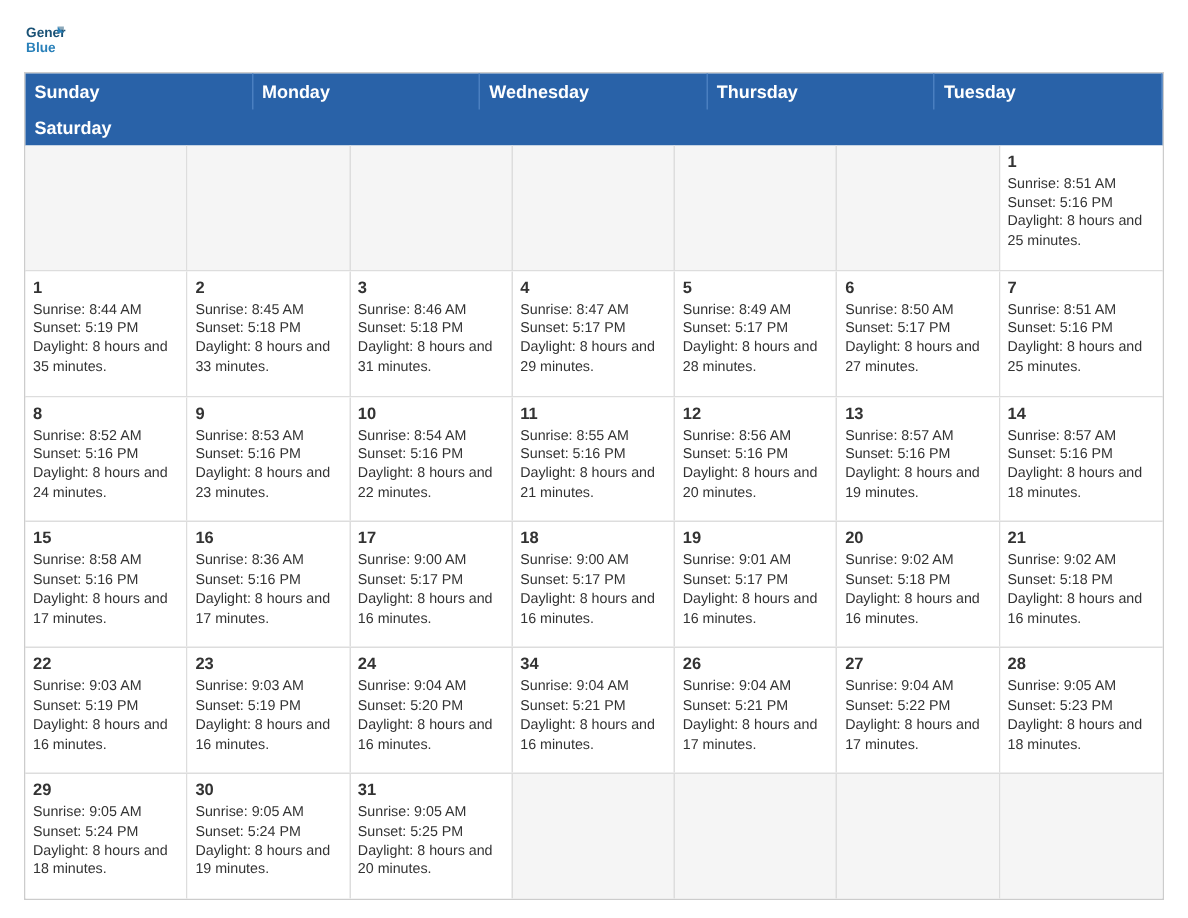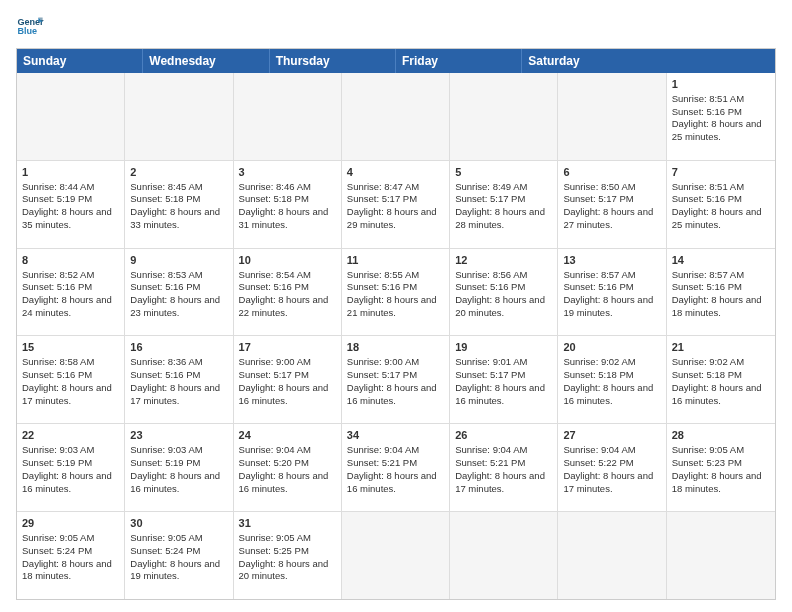--- a/index.html
+++ b/index.html
@@ -45,21 +45,21 @@
       color: #555;
     }
     .calendar {
       flex: 1;
       display: flex;
       flex-direction: column;
       border: 1px solid #ccc;
     }
     .cal-header {
       display: grid;
-      grid-template-columns: repeat(6, 1fr);
+      grid-template-columns: repeat(5, 1fr);
       background: #2962a8;
     }
     .cal-header-cell {
       color: #fff;
       font-size: 12px;
       font-weight: bold;
       padding: 5px 6px;
       text-align: left;
       border-right: 1px solid #4a7fc0;
     }
@@ -109,23 +109,24 @@
     </div>
     <div class="title-block">
       <div class="month-title"></div>
       <div class="location"></div>
     </div>
   </div>
 
   <div class="calendar">
     <div class="cal-header" id="cal-header-row">
         <div class="cal-header-cell">Sunday</div>
+        <div class="cal-header-cell">Monday</div>
         <div class="cal-header-cell">Wednesday</div>
         <div class="cal-header-cell">Thursday</div>
-        <div class="cal-header-cell">Friday</div>
+        <div class="cal-header-cell">Tuesday</div>
         <div class="cal-header-cell">Saturday</div>
       </div>
     <div class="cal-body" id="cal-body">
         <div class="cal-row">
           <div class="cal-cell empty"></div>
           <div class="cal-cell empty"></div>
           <div class="cal-cell empty"></div>
           <div class="cal-cell empty"></div>
           <div class="cal-cell empty"></div>
           <div class="cal-cell empty"></div>

